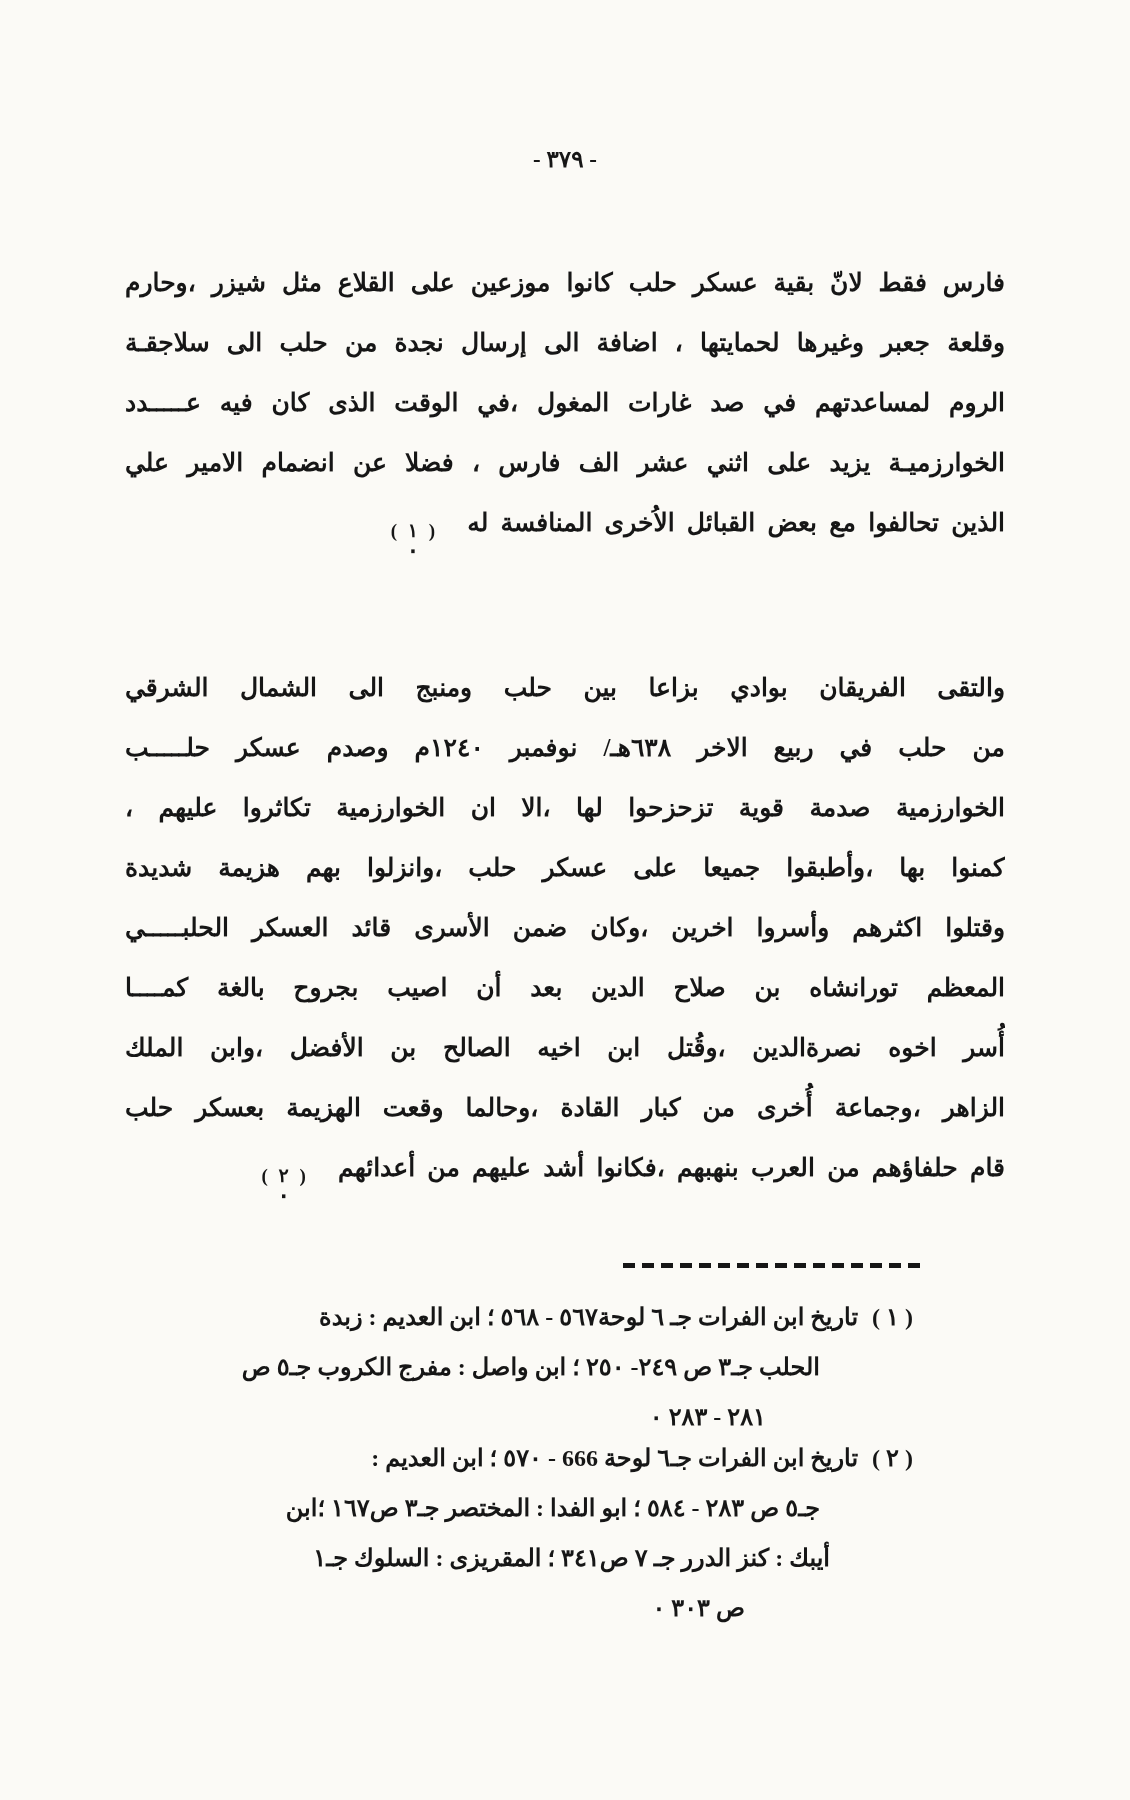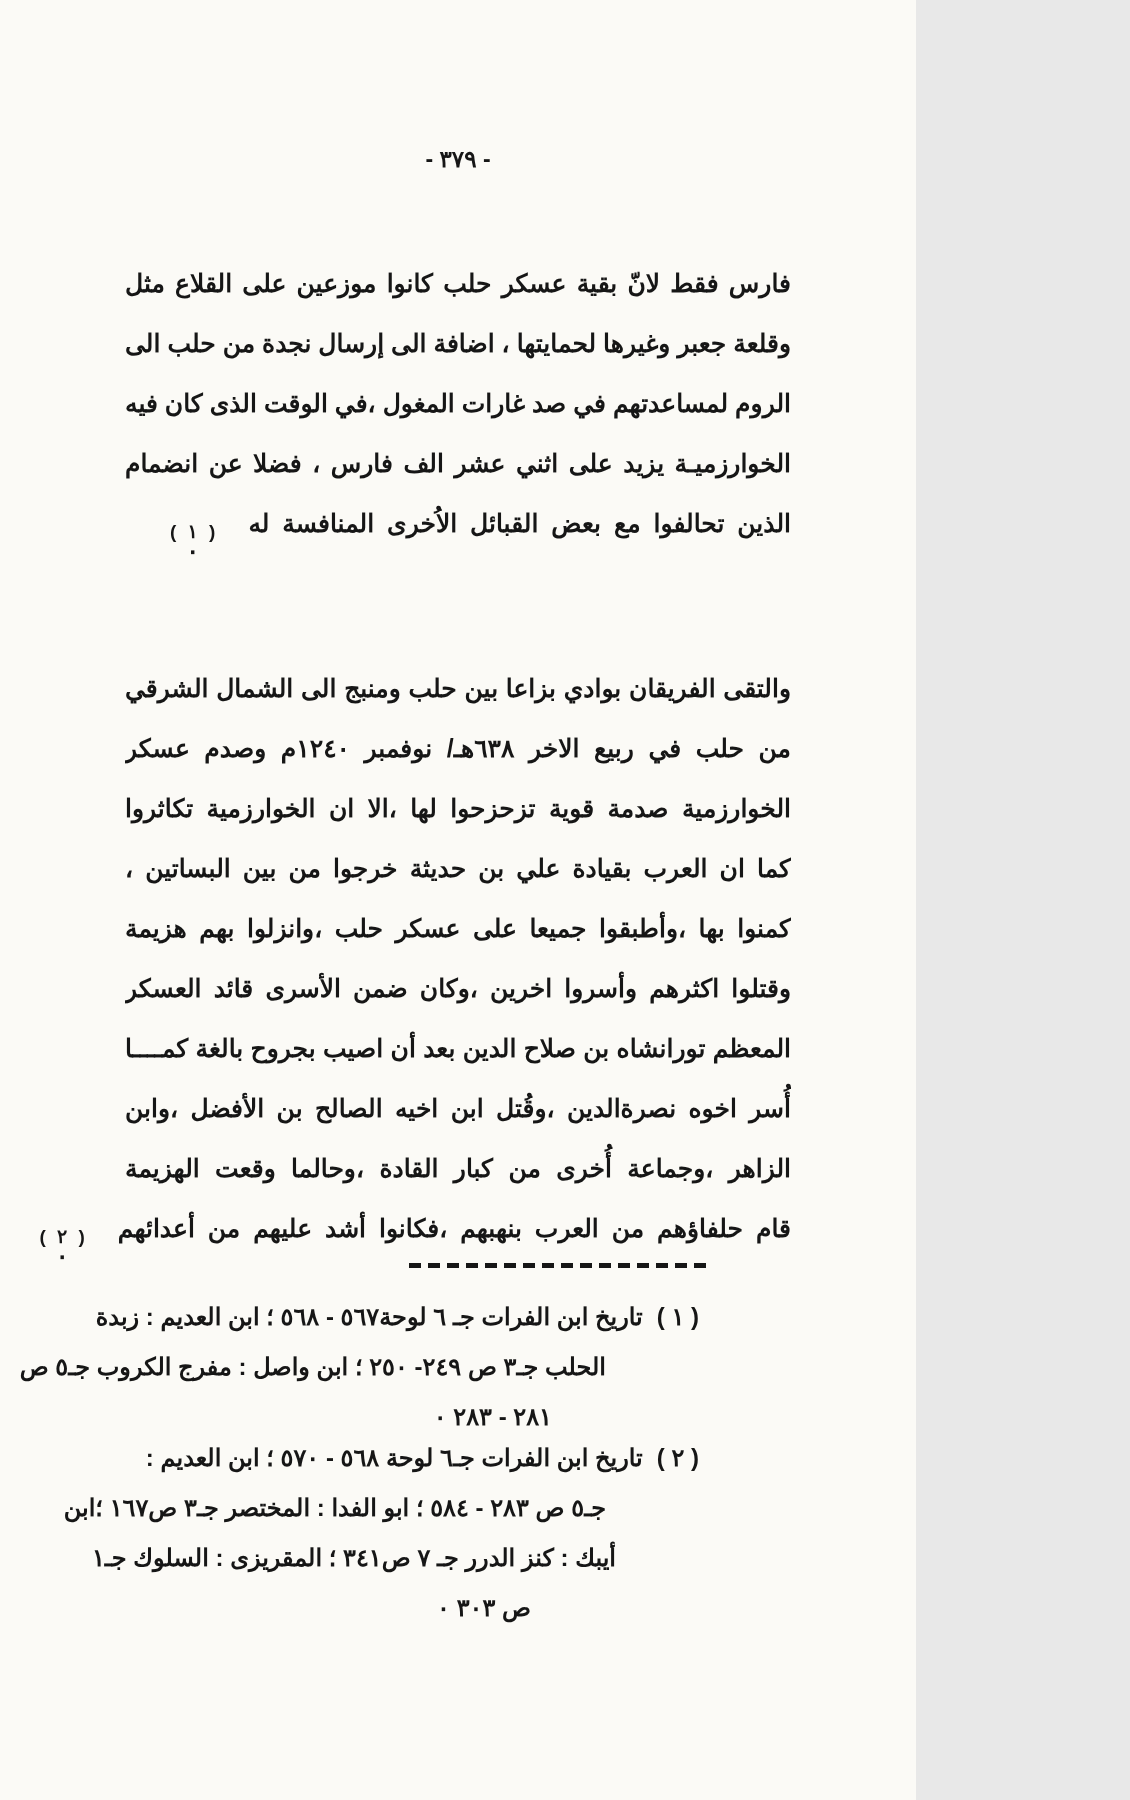--- a/index.html
+++ b/index.html
@@ -1,20 +1,20 @@
 <!DOCTYPE html>
 <html lang="ar"><head>
 <meta charset="utf-8">
 <style>
   html,body { margin:0; padding:0; background:#e8e8e8; }
   .page {
-    position:relative; width:916px; height:1800px;
+    position:relative; width:1130px; height:1800px;
     background:#fbfaf6; overflow:hidden;
     direction:rtl; color:#161616;
-    font-family:Liberation Sans, sans-serif;
+    font-family:Liberation Serif, serif;
   }
   .page-number {
     position:absolute; top:146px; left:0; right:0;
     text-align:center; font-size:23px; font-weight:700; letter-spacing:3px;
   }
   .para { position:absolute; left:125px; right:125px; }
   .p1 { top:253px; }
   .p2 { top:658px; }
   .bline {
     height:60px; line-height:60px;
@@ -69,21 +69,20 @@
         <span class="ref-m">( ١ )</span>
         <span class="ref-d">٠</span>
       </span>
     </div>
   </section>
 
   <section class="para p2">
     <div class="bline j">والتقى الفريقان بوادي بزاعا بين حلب ومنبج الى الشمال الشرقي</div>
     <div class="bline j">من حلب في ربيع الاخر ٦٣٨هـ/ نوفمبر ١٢٤٠م وصدم عسكر حلـــــب</div>
     <div class="bline j">الخوارزمية صدمة قوية تزحزحوا لها ،الا ان الخوارزمية تكاثروا عليهم ،</div>
-    <div class="bline j">كما ان العرب بقيادة علي بن حديثة خرجوا من بين البساتين ، التـــــي</div>
     <div class="bline j">كمنوا بها ،وأطبقوا جميعا على عسكر حلب ،وانزلوا بهم هزيمة شديدة</div>
     <div class="bline j">وقتلوا اكثرهم وأسروا اخرين ،وكان ضمن الأسرى قائد العسكر الحلبـــــي</div>
     <div class="bline j">المعظم تورانشاه بن صلاح الدين بعد أن اصيب بجروح بالغة كمــــا</div>
     <div class="bline j">أُسر اخوه نصرةالدين ،وقُتل ابن اخيه الصالح بن الأفضل ،وابن الملك</div>
     <div class="bline j">الزاهر ،وجماعة أُخرى من كبار القادة ،وحالما وقعت الهزيمة بعسكر حلب</div>
     <div class="bline last">
       <span>قام حلفاؤهم من العرب بنهبهم ،فكانوا أشد عليهم من أعدائهم</span>
       <span class="ref-stack">
         <span class="ref-m">( ٢ )</span>
         <span class="ref-d">٠</span>
@@ -98,20 +97,20 @@
       <span class="fn-marker">( ١ )</span>
       <span class="fn-text">تاريخ ابن الفرات جـ ٦ لوحة٥٦٧ - ٥٦٨ ؛ ابن العديم : زبدة</span>
     </div>
     <div class="fn-line ind-a">الحلب جـ٣ ص ٢٤٩- ٢٥٠ ؛ ابن واصل : مفرج الكروب جـ٥ ص</div>
     <div class="fn-line ind-b">٢٨١ - ٢٨٣ ٠</div>
   </section>
 
   <section class="footnote fn2">
     <div class="fn-line fn-head">
       <span class="fn-marker">( ٢ )</span>
-      <span class="fn-text">تاريخ ابن الفرات جـ٦ لوحة ٥٦٨ - ٥٧٠ ؛ ابن العديم :</span>
+      <span class="fn-text">تاريخ ابن الفرات جـ٦ لوحة 666 - ٥٧٠ ؛ ابن العديم :</span>
     </div>
     <div class="fn-line ind-a">جـ٥ ص ٢٨٣ - ٥٨٤ ؛ ابو الفدا : المختصر جـ٣ ص١٦٧ ؛ابن</div>
     <div class="fn-line ind-c">أيبك : كنز الدرر جـ ٧ ص٣٤١ ؛ المقريزى : السلوك جـ١</div>
     <div class="fn-line ind-d">ص ٣٠٣ ٠</div>
   </section>
 
 </div>
 
 </body></html>

